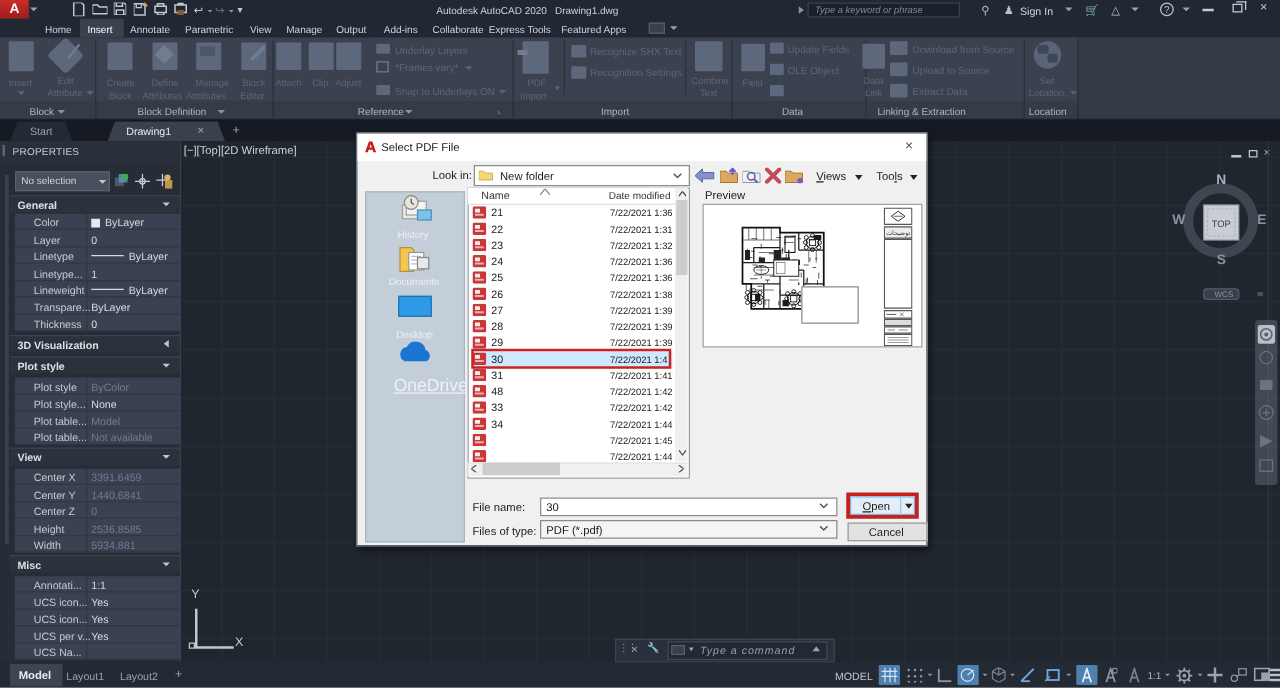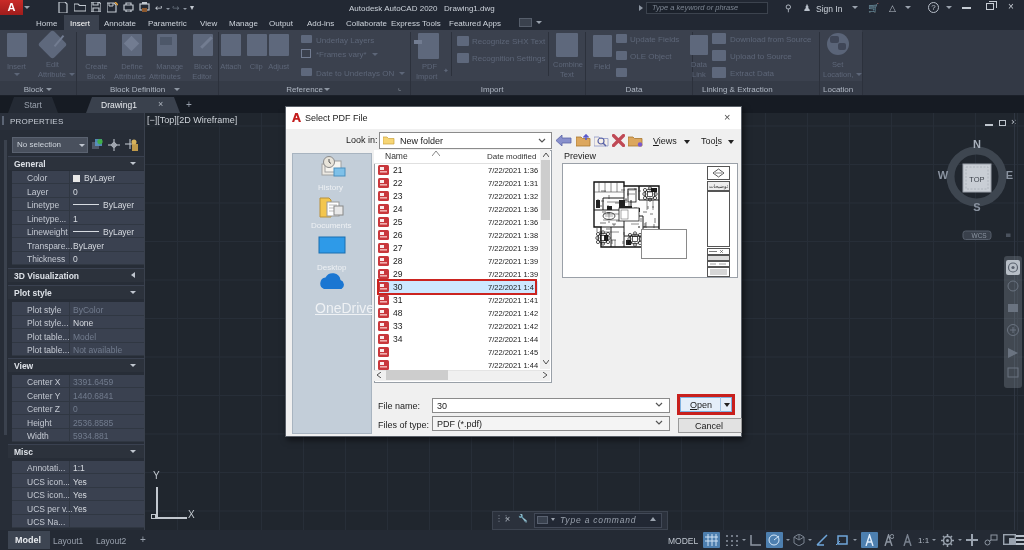--- a/index.html
+++ b/index.html
@@ -150,21 +150,21 @@
       <div class="a" style="left:247px;top:4px;width:20px;height:22px;background:#5e687c;border-radius:1px;"></div>
       <div class="a" style="left:249.8px;top:31.5px;font-size:7.5px;color:#5d6678;">Clip</div>
       <div class="a" style="left:269px;top:4px;width:20px;height:22px;background:#5e687c;border-radius:1px;"></div>
       <div class="a" style="left:268.2px;top:31.5px;font-size:7.5px;color:#5d6678;">Adjust</div>
       <div class="a" style="left:301px;top:5px;width:11px;height:8px;background:#5e687c;border-radius:1px;"></div>
       <div class="a" style="left:316px;top:5.5px;font-size:8px;color:#5d6678;">Underlay Layers</div>
       <div class="a" style="left:301px;top:19px;width:10px;height:9px;border:1px solid #727c91;"></div>
       <div class="a" style="left:316px;top:19.5px;font-size:8px;color:#5d6678;">*Frames vary*</div>
       <div class="a" style="left:372px;top:23px;width:0;height:0;border-left:3px solid transparent;border-right:3px solid transparent;border-top:3px solid #5d6678"></div>
       <div class="a" style="left:301px;top:38px;width:11px;height:8px;background:#5e687c;border-radius:1px;"></div>
-      <div class="a" style="left:316px;top:38.5px;font-size:8px;color:#5d6678;">Date to Underlays ON</div>
+      <div class="a" style="left:316px;top:38.5px;font-size:8px;color:#5d6678;">Snap to Underlays ON</div>
       <div class="a" style="left:399px;top:42px;width:0;height:0;border-left:3px solid transparent;border-right:3px solid transparent;border-top:3px solid #5d6678"></div>
       <div class="a" style="left:418px;top:3px;width:21px;height:26px;background:#5e687c;border-radius:1px;"></div>
       <div class="a" style="left:414px;top:10px;width:8px;height:4px;background:#727c91;"></div>
       <div class="a" style="left:422px;top:31.5px;font-size:7.5px;color:#5d6678;">PDF</div>
       <div class="a" style="left:416px;top:41.5px;font-size:7.5px;color:#5d6678;">Import</div>
       <div class="a" style="left:443px;top:37px;font-size:7px;color:#5d6678;">✦</div>
       <div class="a" style="left:451px;top:2px;width:1px;height:44px;background:#2c313c;"></div>
       <div class="a" style="left:457px;top:6px;width:12px;height:10px;background:#5e687c;border-radius:1px;"></div>
       <div class="a" style="left:472px;top:6.5px;font-size:8px;color:#5d6678;">Recognize SHX Text</div>
       <div class="a" style="left:457px;top:23px;width:12px;height:10px;background:#5e687c;border-radius:1px;"></div>

